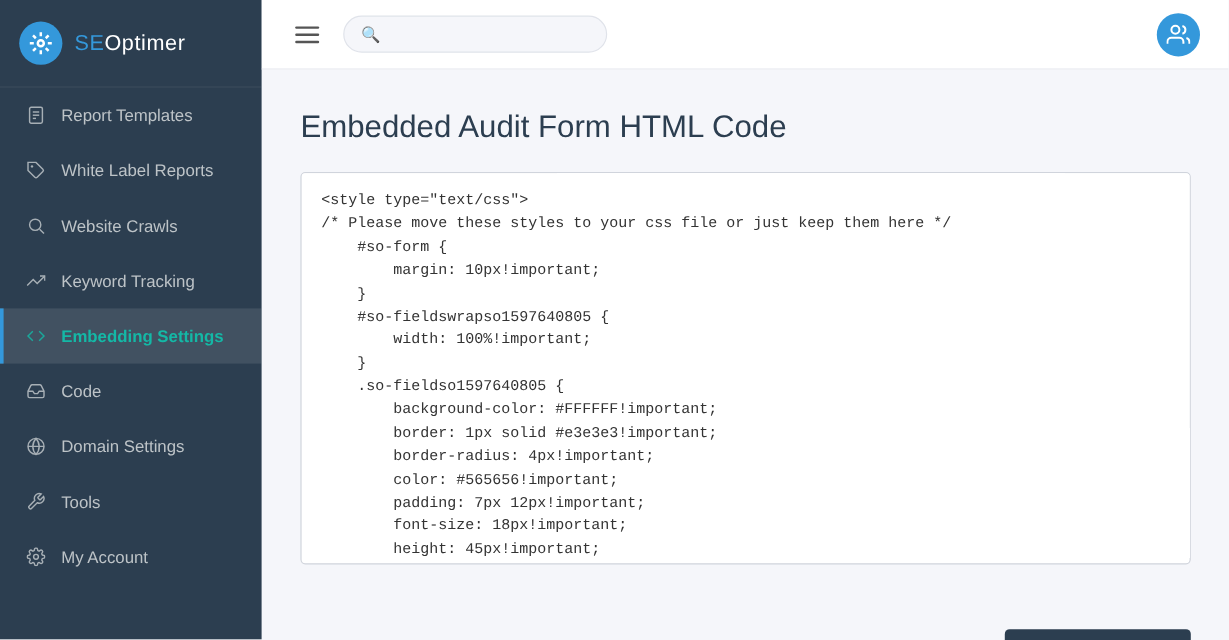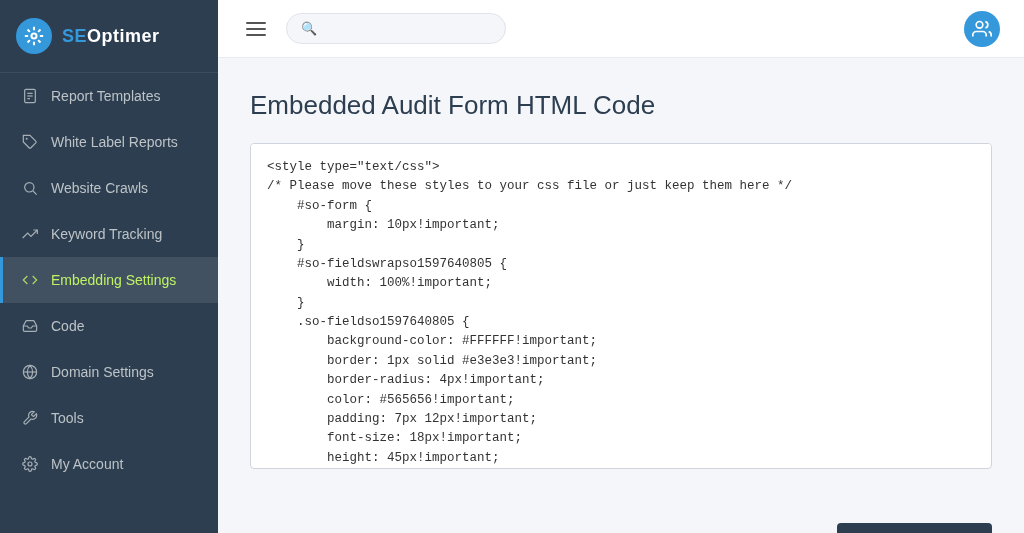--- a/index.html
+++ b/index.html
@@ -31,40 +31,41 @@
       align-items: center;
       justify-content: center;
       font-size: 18px;
       color: white;
       font-weight: bold;
       flex-shrink: 0;
     }
     .logo-text {
       color: white;
       font-size: 18px;
-      font-weight: 700;
+      font-weight: 400;
       letter-spacing: 0.5px;
     }
     .logo-text span { color: #3498db; }
 
     .nav-item {
       display: flex;
       align-items: center;
       gap: 12px;
       padding: 14px 18px;
       color: #bdc3c7;
       font-size: 14px;
       cursor: pointer;
       transition: background 0.15s;
       border-left: 3px solid transparent;
     }
     .nav-item.active {
       background: rgba(255,255,255,0.10);
-      color: #bef264;
+      color: #14b8a6;
       border-left: 3px solid #3498db;
+      font-weight: bold;
     }
     .nav-icon {
       width: 18px;
       height: 18px;
       display: flex;
       align-items: center;
       justify-content: center;
       flex-shrink: 0;
       opacity: 0.85;
     }

